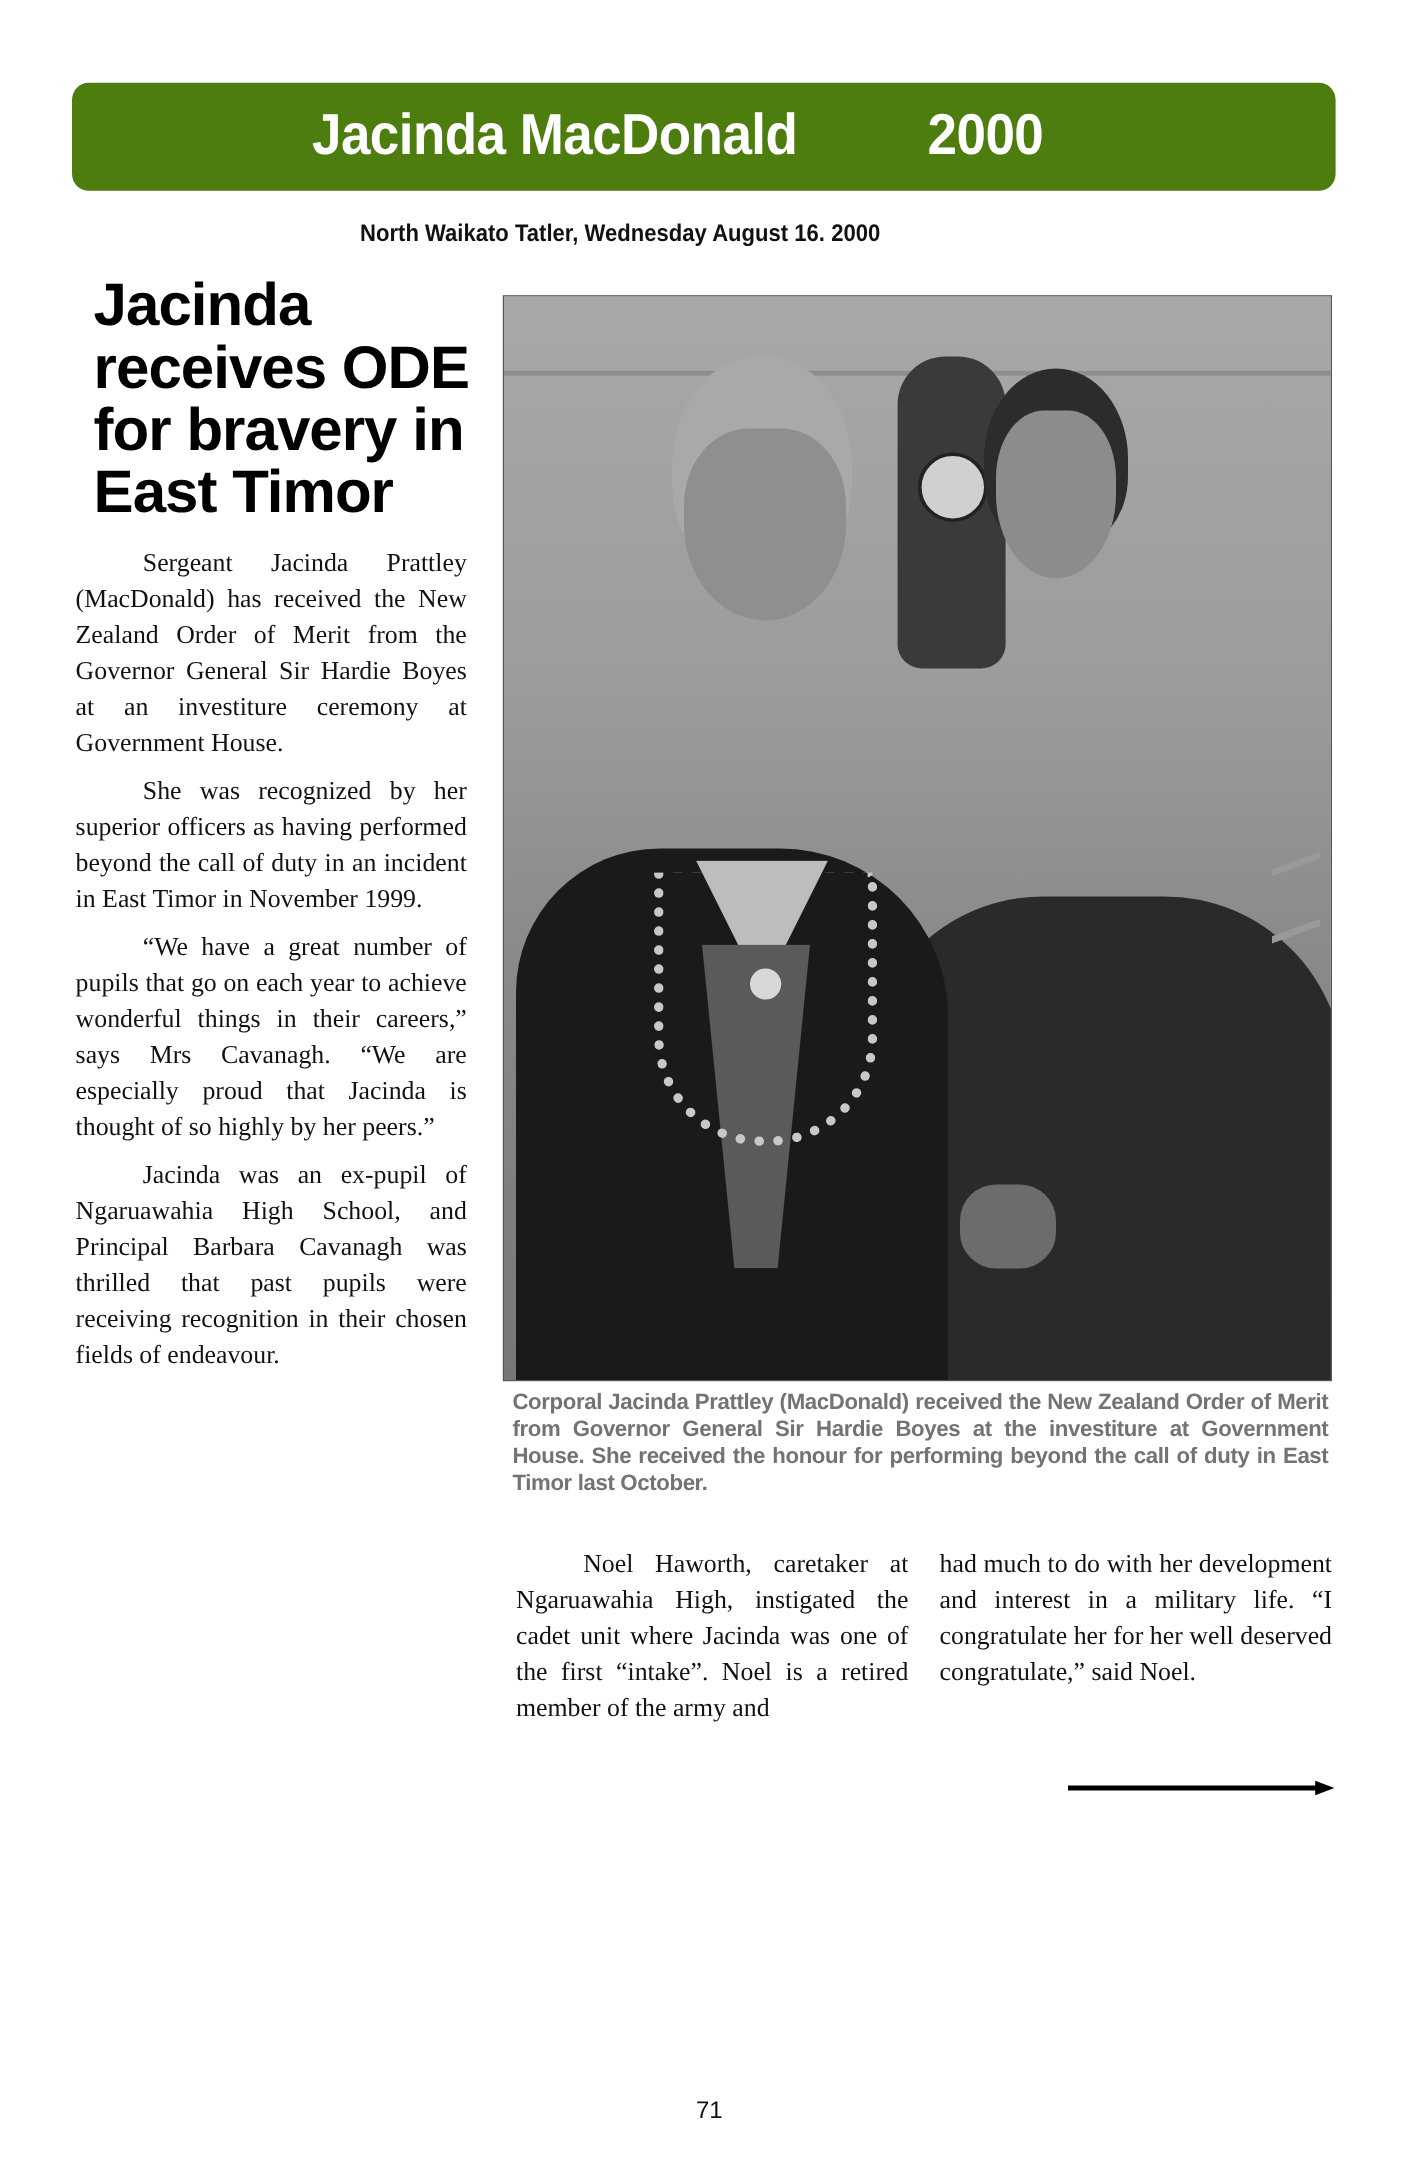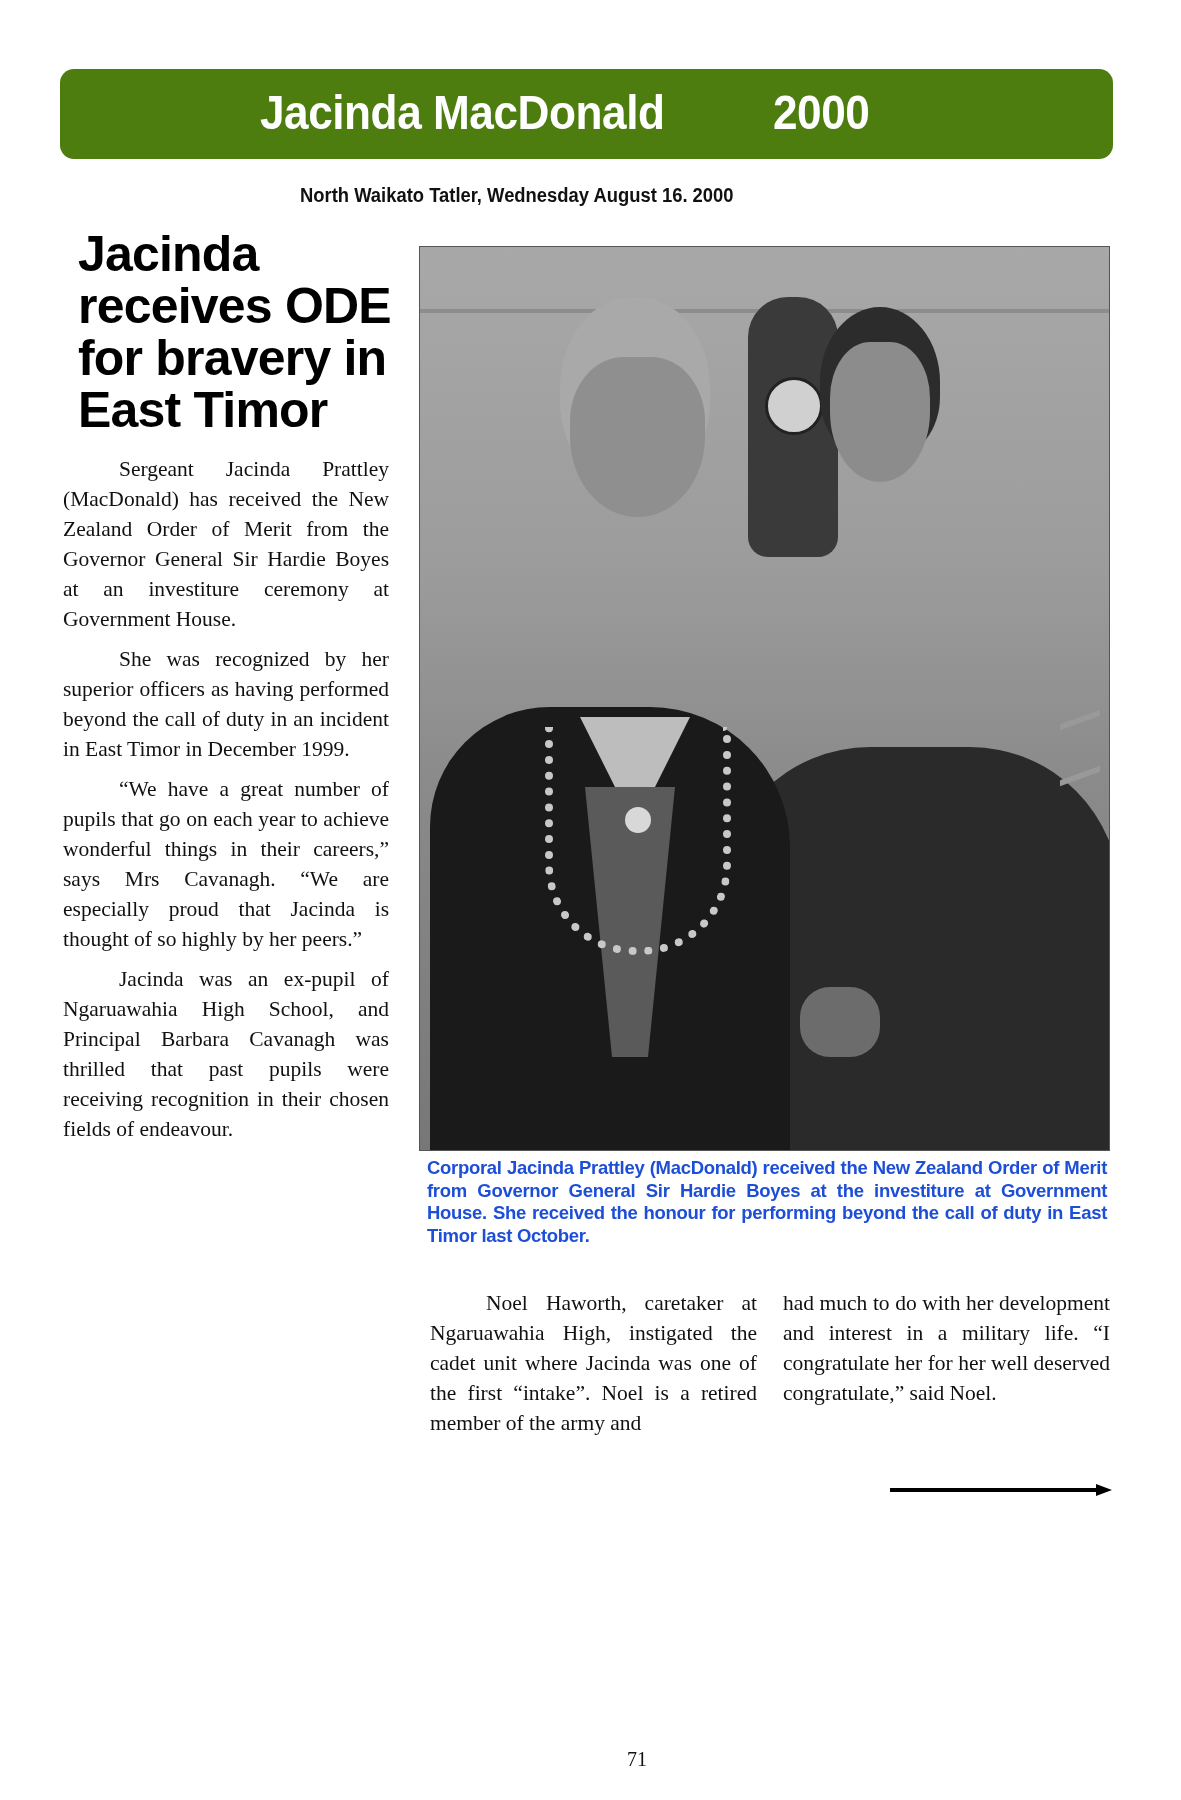--- a/index.html
+++ b/index.html
@@ -102,49 +102,49 @@
     background: #6c6c6c; border-radius: 30px;
   }
   .photo .chevron {
     position: absolute; left: 640px; top: 470px; width: 40px; height: 50px;
     border-top: 6px solid #999; border-bottom: 6px solid #999; transform: skewY(-20deg);
   }
 
   .caption {
     position: absolute; left: 427px; top: 1157px; width: 680px; margin: 0;
     font-family: "Liberation Sans", sans-serif; font-weight: bold;
-    font-size: 18.5px; line-height: 22.5px; color: #1d4ed8; text-align: justify;
+    font-size: 18.5px; line-height: 22.5px; color: #737373; text-align: justify;
     letter-spacing: -0.3px;
   }
 
   .arrow {
     position: absolute; left: 890px; top: 1482px; width: 222px; height: 16px;
   }
 
   .page-number {
     position: absolute; left: 580px; top: 1747px; width: 30px;
-    font-family: Liberation Serif, serif; font-size: 20px; line-height: 24px;
-    color: #111; text-align: center; margin-left: 42px;
+    font-family: Liberation Sans, sans-serif; font-size: 20px; line-height: 24px;
+    color: #111; 
   }
 </style>
 </head>
 <body>
 
 <div class="banner">
   <span class="banner-name">Jacinda  MacDonald</span>
   <span class="banner-year">2000</span>
 </div>
 
 <div class="source">North Waikato Tatler, Wednesday August 16. 2000</div>
 
 <h1 class="headline">Jacinda receives ODE for bravery in East Timor</h1>
 
 <div class="col col-left">
   <p>Sergeant Jacinda Prattley (MacDonald) has received the New Zealand Order of Merit from the Governor General Sir Hardie Boyes at an investiture ceremony at Government House.</p>
-  <p>She was recognized by her superior officers as having performed beyond the call of duty in an incident in East Timor in December 1999.</p>
+  <p>She was recognized by her superior officers as having performed beyond the call of duty in an incident in East Timor in November 1999.</p>
   <p>“We have a great number of pupils that go on each year to achieve wonderful things in their careers,” says Mrs Cavanagh. “We are especially proud that Jacinda is thought of so highly by her peers.”</p>
   <p>Jacinda was an ex-pupil of Ngaruawahia High School, and Principal Barbara Cavanagh was thrilled that past pupils were receiving recognition in their chosen fields of endeavour.</p>
 </div>
 
 <div class="photo" title="Governor General Sir Hardie Boyes and Corporal Jacinda Prattley standing in front of an ornate clock">
   <div class="wallline"></div>
   <div class="clock-body"></div>
   <div class="clock-face"></div>
   <div class="woman-body"></div>
   <div class="chevron"></div>

